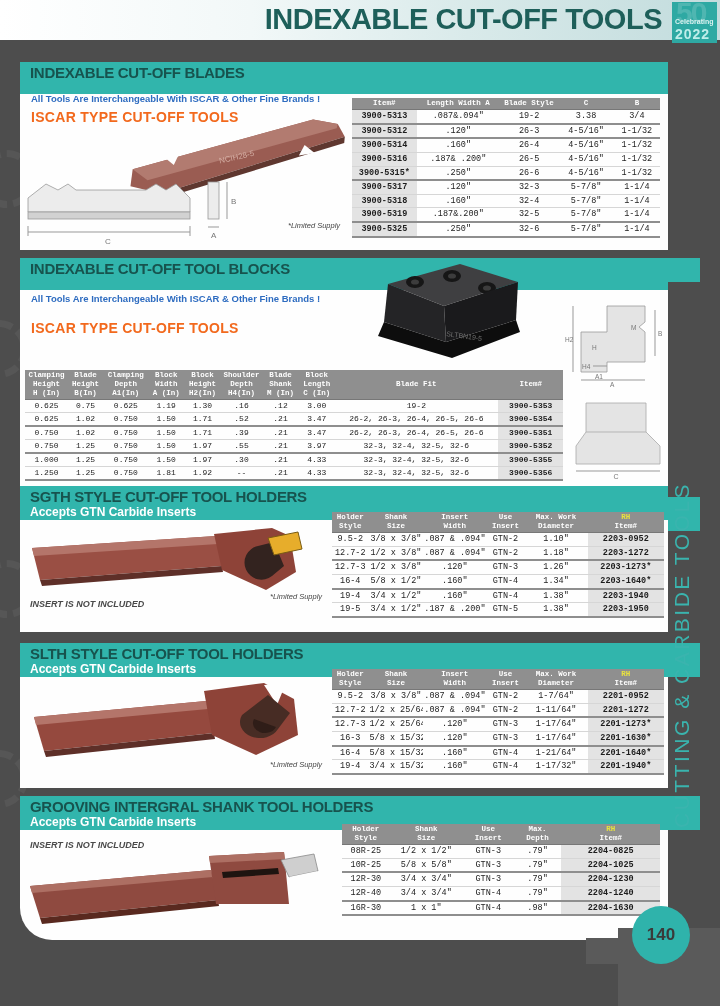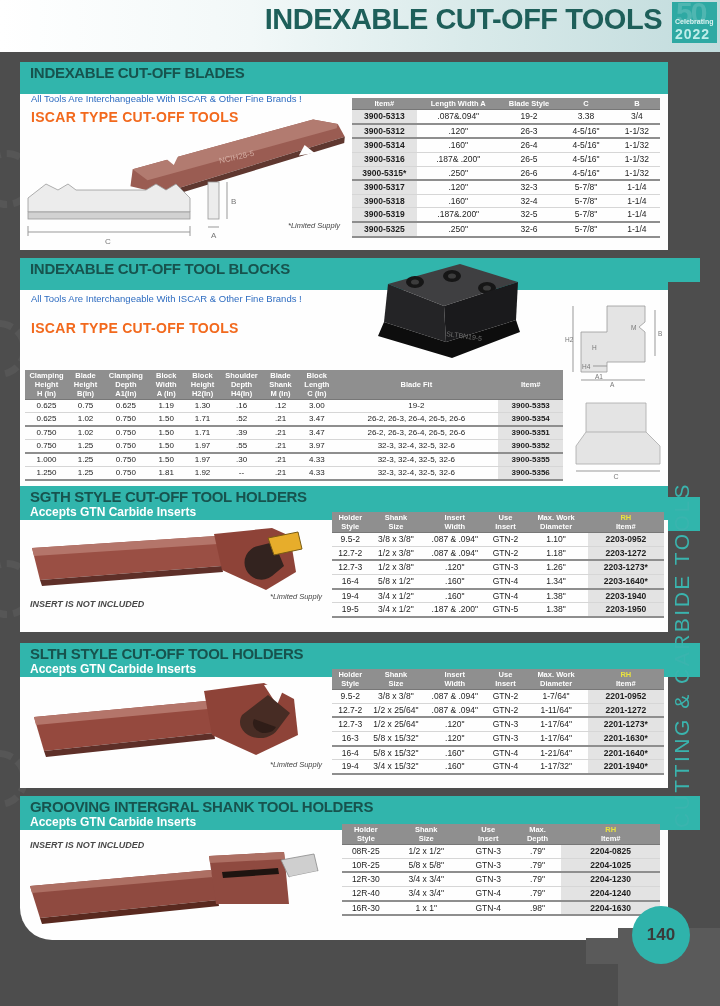--- a/index.html
+++ b/index.html
@@ -1,21 +1,21 @@
 <!DOCTYPE html>
 <html><head>
 <meta charset="utf-8">
 <style>
   * { margin:0; padding:0; box-sizing:border-box; }
   html,body { background:#4d4d4d; }
   #page { position:relative; width:720px; height:1006px; background:#4d4d4d; overflow:hidden;
           font-family:"Liberation Sans", sans-serif; }
 
   
-  .band { position:absolute; left:0; top:0; width:720px; height:52px;
+  .band { position:absolute; left:0; top:0; width:720px; height:40px;
           background:linear-gradient(90deg,#ffffff 0%,#f2f8f8 35%,#d9eaea 65%,#c2dcdd 100%); }
   .page-title { position:absolute; top:3px; right:58px; font-size:29px; font-weight:bold;
                 color:#1e5f5a; letter-spacing:-0.5px; }
   .logo { position:absolute; top:2px; right:3px; width:45px; height:41px; background:#2ea9a3;
           overflow:hidden; }
   .logo .big50 { position:absolute; left:4px; top:-6px; font-size:30px; font-weight:bold;
                  color:rgba(255,255,255,0.16); letter-spacing:-2px; }
   .logo .cel { position:absolute; left:3px; top:16px; font-size:7px; font-weight:bold; color:#d9f2f0; }
   .logo .yr  { position:absolute; left:3px; top:24px; font-size:14px; font-weight:bold;
                color:#bfeeea; letter-spacing:1px; }
@@ -27,30 +27,30 @@
   
   .card { position:absolute; left:20px; width:648px; background:#fefefe; }
   .bar  { position:absolute; left:0; top:0; right:0; background:#31b5ac; }
   .bar1 { height:32px; }
   .bar2 { height:34px; }
   .bar .t1 { font-size:15px; font-weight:bold; color:#17534e; padding:3px 0 0 10px;
              line-height:16px; letter-spacing:-0.3px; }
   .bar .t2 { font-size:12px; font-weight:bold; color:#ffffff; padding-left:10px; line-height:14px; }
   .bar-stub { position:absolute; left:668px; width:32px; background:#31b5ac; }
 
-  .note-blue   { position:absolute; font-size:9.5px; font-weight:normal; color:#2e6cc0; }
+  .note-blue   { position:absolute; font-size:9.5px; font-weight:bold; color:#2e6cc0; }
   .note-orange { position:absolute; font-size:14px; font-weight:bold; color:#f2691d;
                  letter-spacing:0.3px; }
   .note-insert { position:absolute; font-size:9px; font-weight:bold; font-style:italic; color:#4a4a4a; }
   .note-ltd    { position:absolute; font-size:7.5px; font-style:italic; color:#444; }
 
   .ph { position:absolute; }
 
   
-  .ptable { position:absolute; }
+  .ptable { position:absolute;font-family:Liberation Mono, monospace; }
   .ptable table { width:100%; border-collapse:collapse; table-layout:fixed; }
   .ptable th { background:#8f8f8f; color:#fff; font-size:7.5px; font-weight:bold;
                padding:1px 0; line-height:1.2; text-align:center; }
   .ptable th div.rh { color:#e9e23e; }
   .ptable td { font-size:8.5px; color:#1d1d1d; text-align:center; padding:1px 1px;
                line-height:1.25; white-space:nowrap; overflow:hidden; }
   .ptable tbody tr { border-bottom:1px solid #d6d6d6; }
   .ptable tbody tr.gb, .ptable tbody tr:last-child { border-bottom:2px solid #8e8e8e; }
   .ptable thead tr { border-bottom:1px solid #777; }
   .ptable td.item { background:#e3e3e3; font-weight:bold; }

